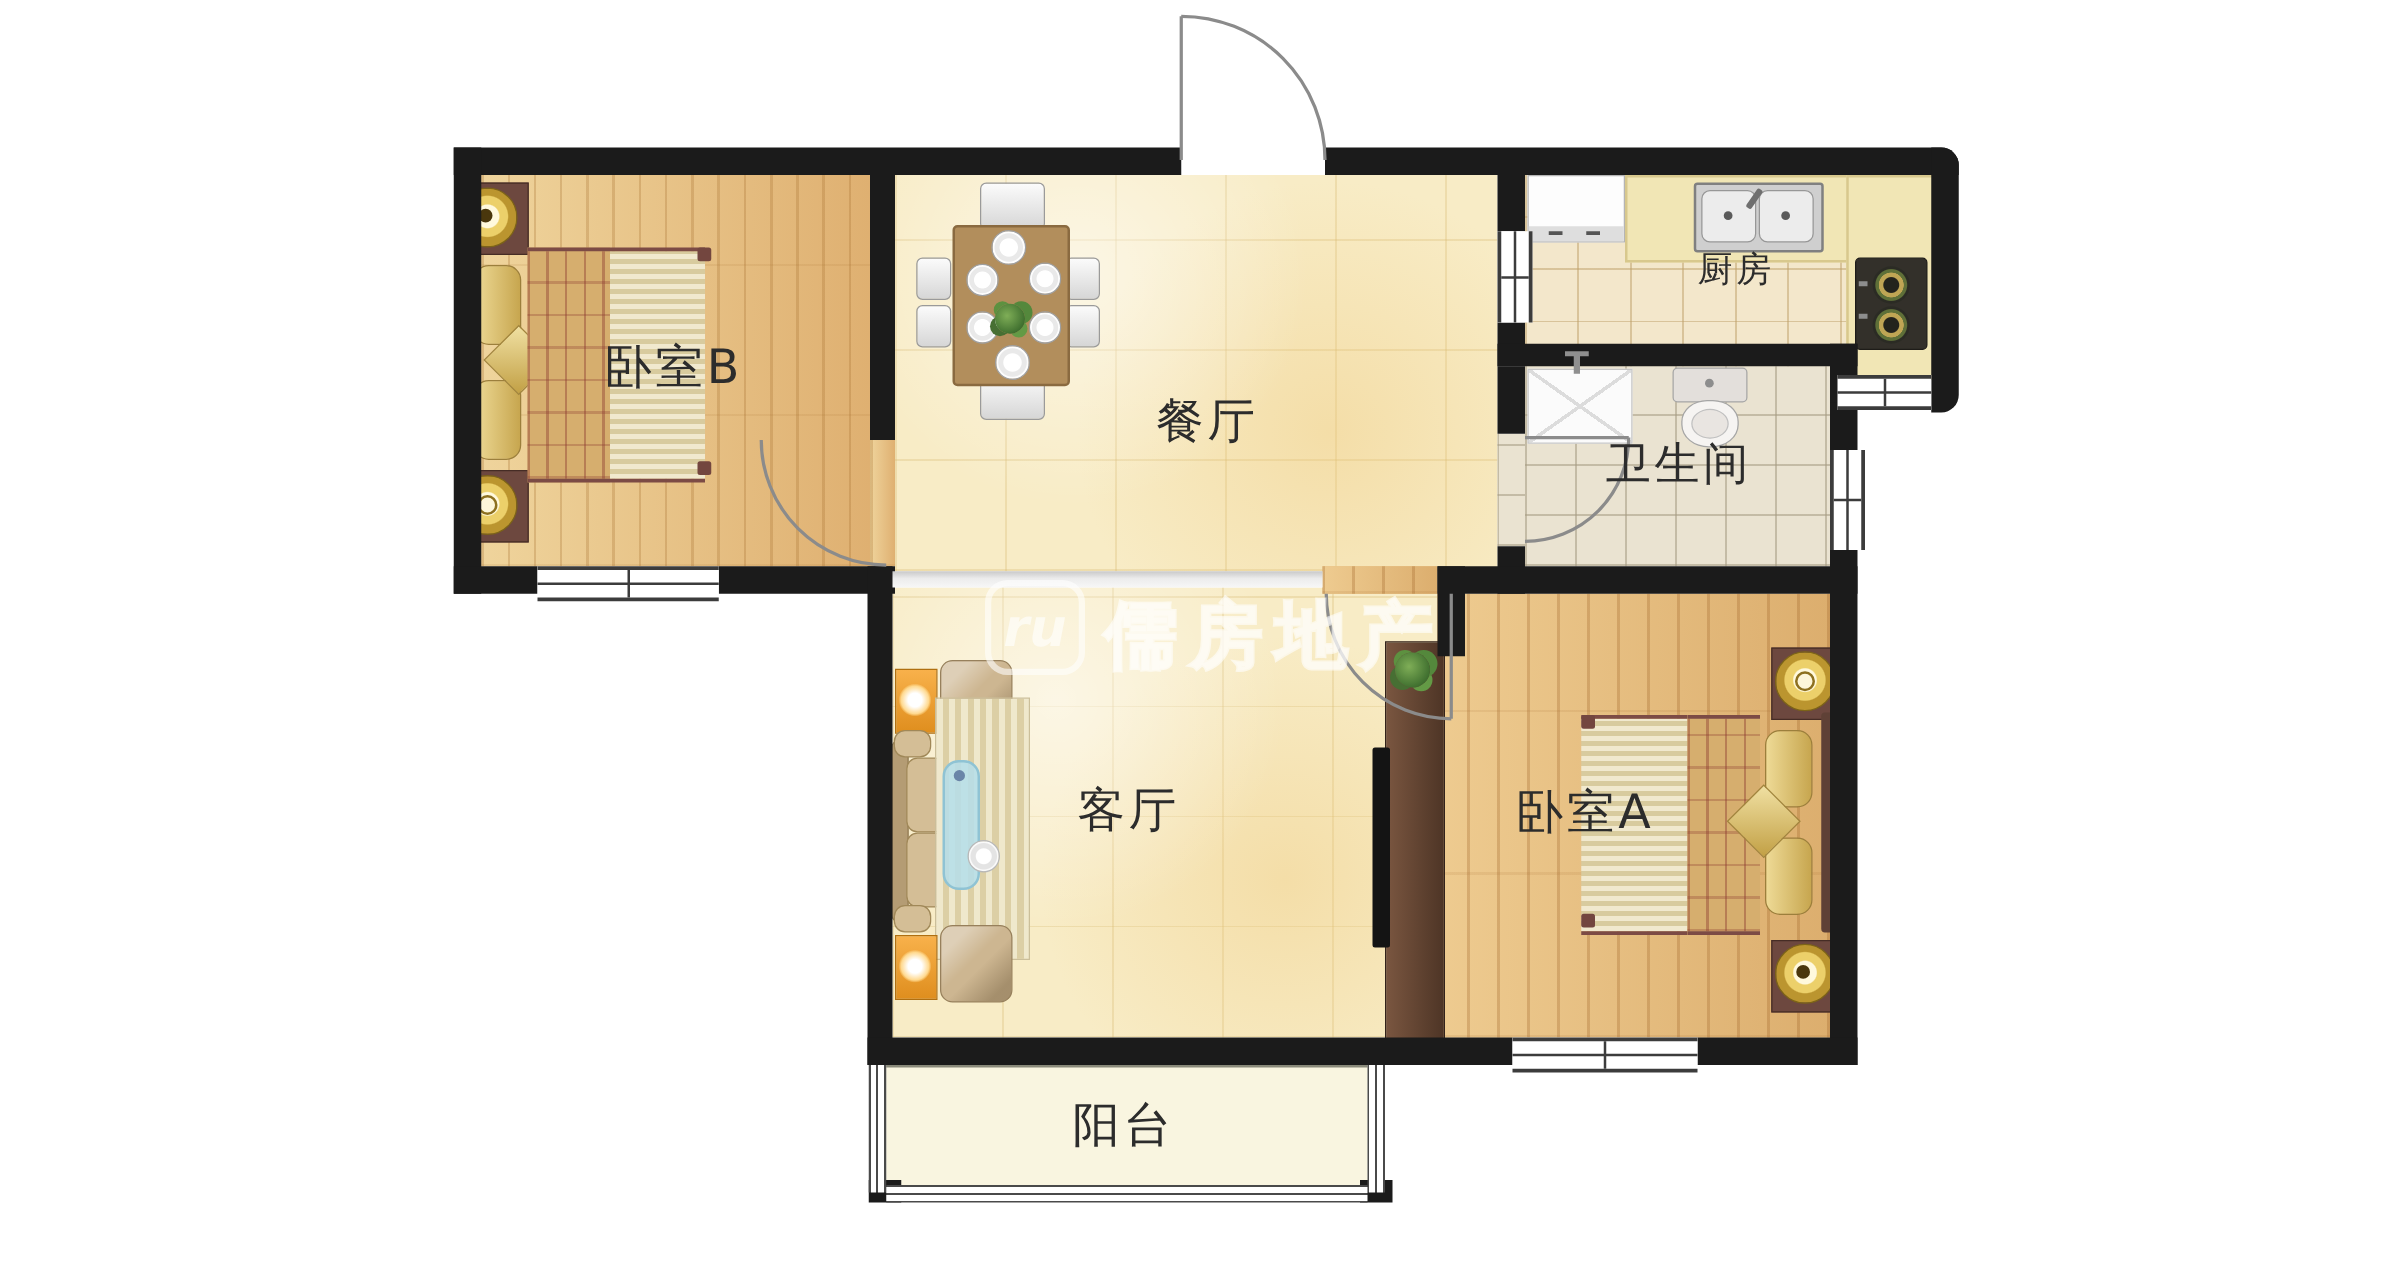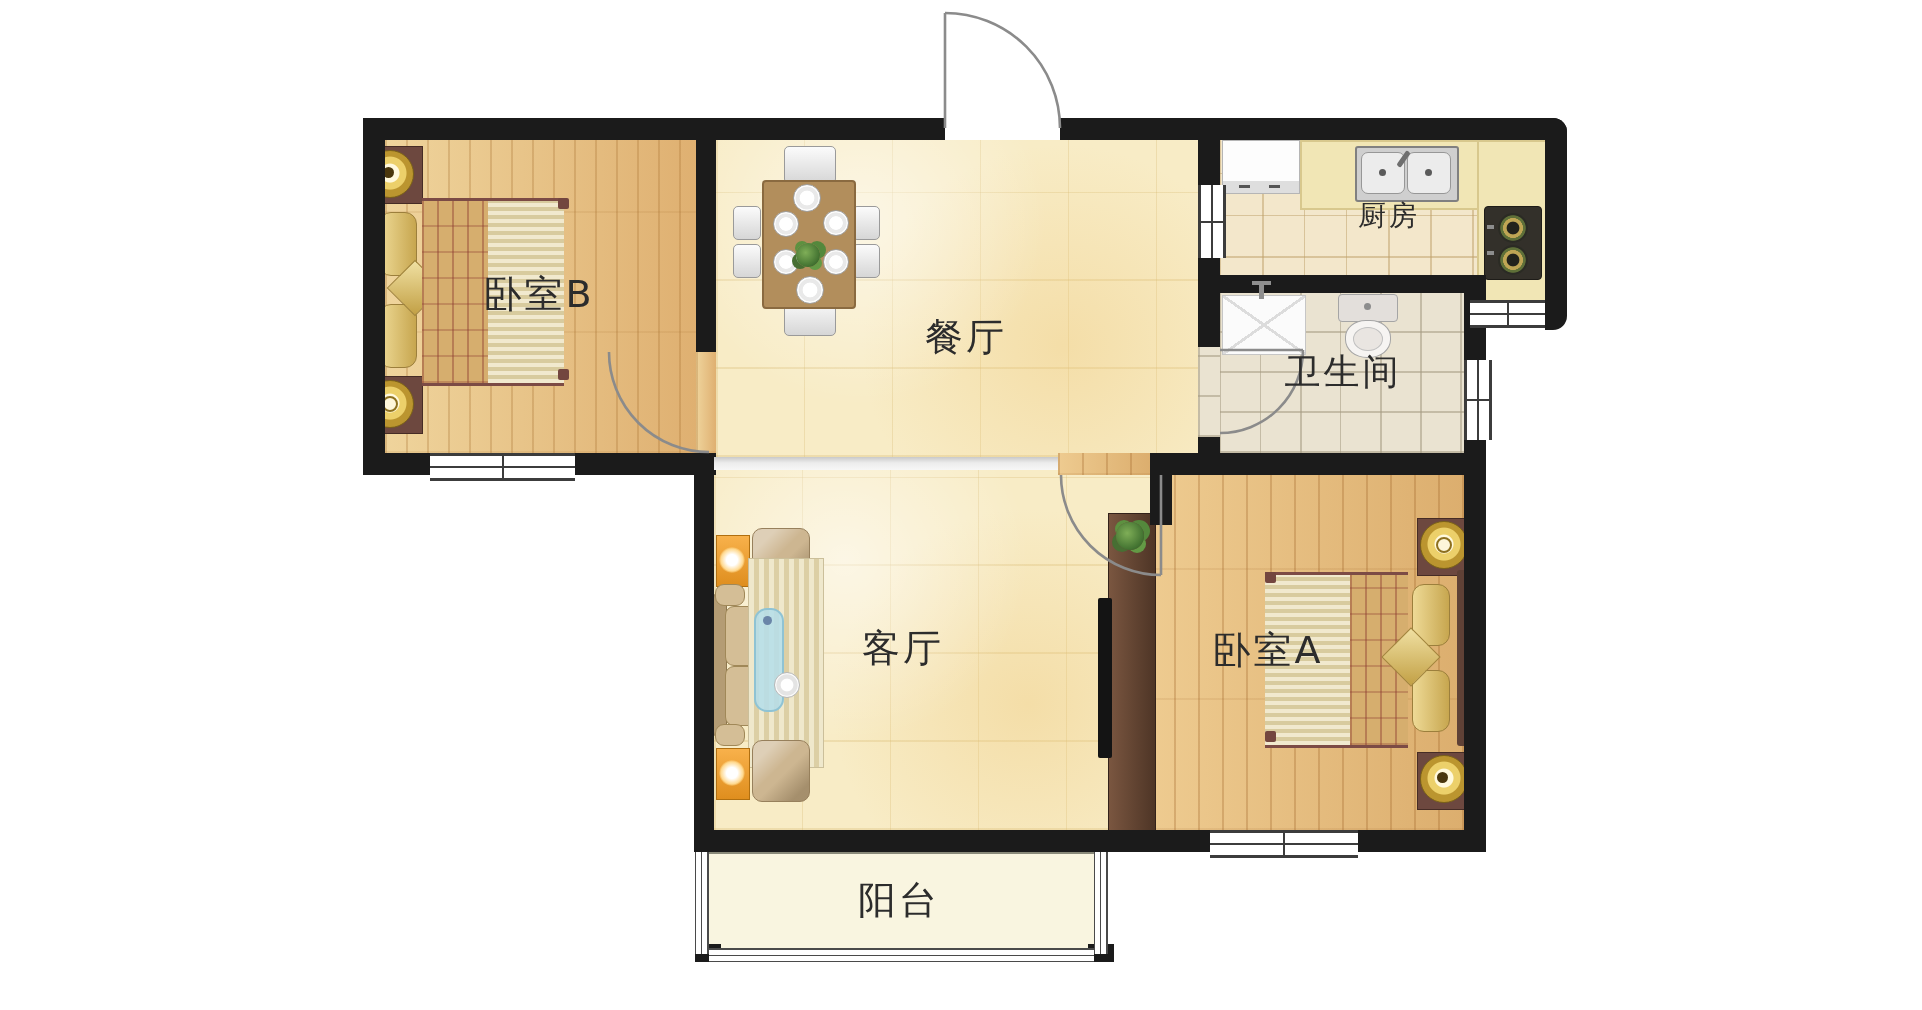--- a/index.html
+++ b/index.html
@@ -248,14 +248,18 @@
   </div>
 
   <div class="label" style="left:539px;top:294px;">卧室B</div>
   <div class="label" style="left:966px;top:295px;margin-top:42px;">餐厅</div>
   <div class="label" style="left:1389px;top:216px;font-size:28px;">厨房</div>
   <div class="label" style="left:1343px;top:372px;font-size:36px;">卫生间</div>
   <div class="label" style="left:903px;top:648px;">客厅</div>
   <div class="label" style="left:1268px;top:650px;">卧室A</div>
   <div class="label" style="left:899px;top:900px;">阳台</div>
 
+  <div class="wm" style="left:788px;top:462px;width:400px;height:84px;">
+    <div class="wm-logo" style="left:0;top:2px;width:70px;height:66px;">ru</div>
+    <div class="wm-text" style="left:96px;top:8px;">儒房地产</div>
+  </div>
 
 </div>
 
 </body></html>

